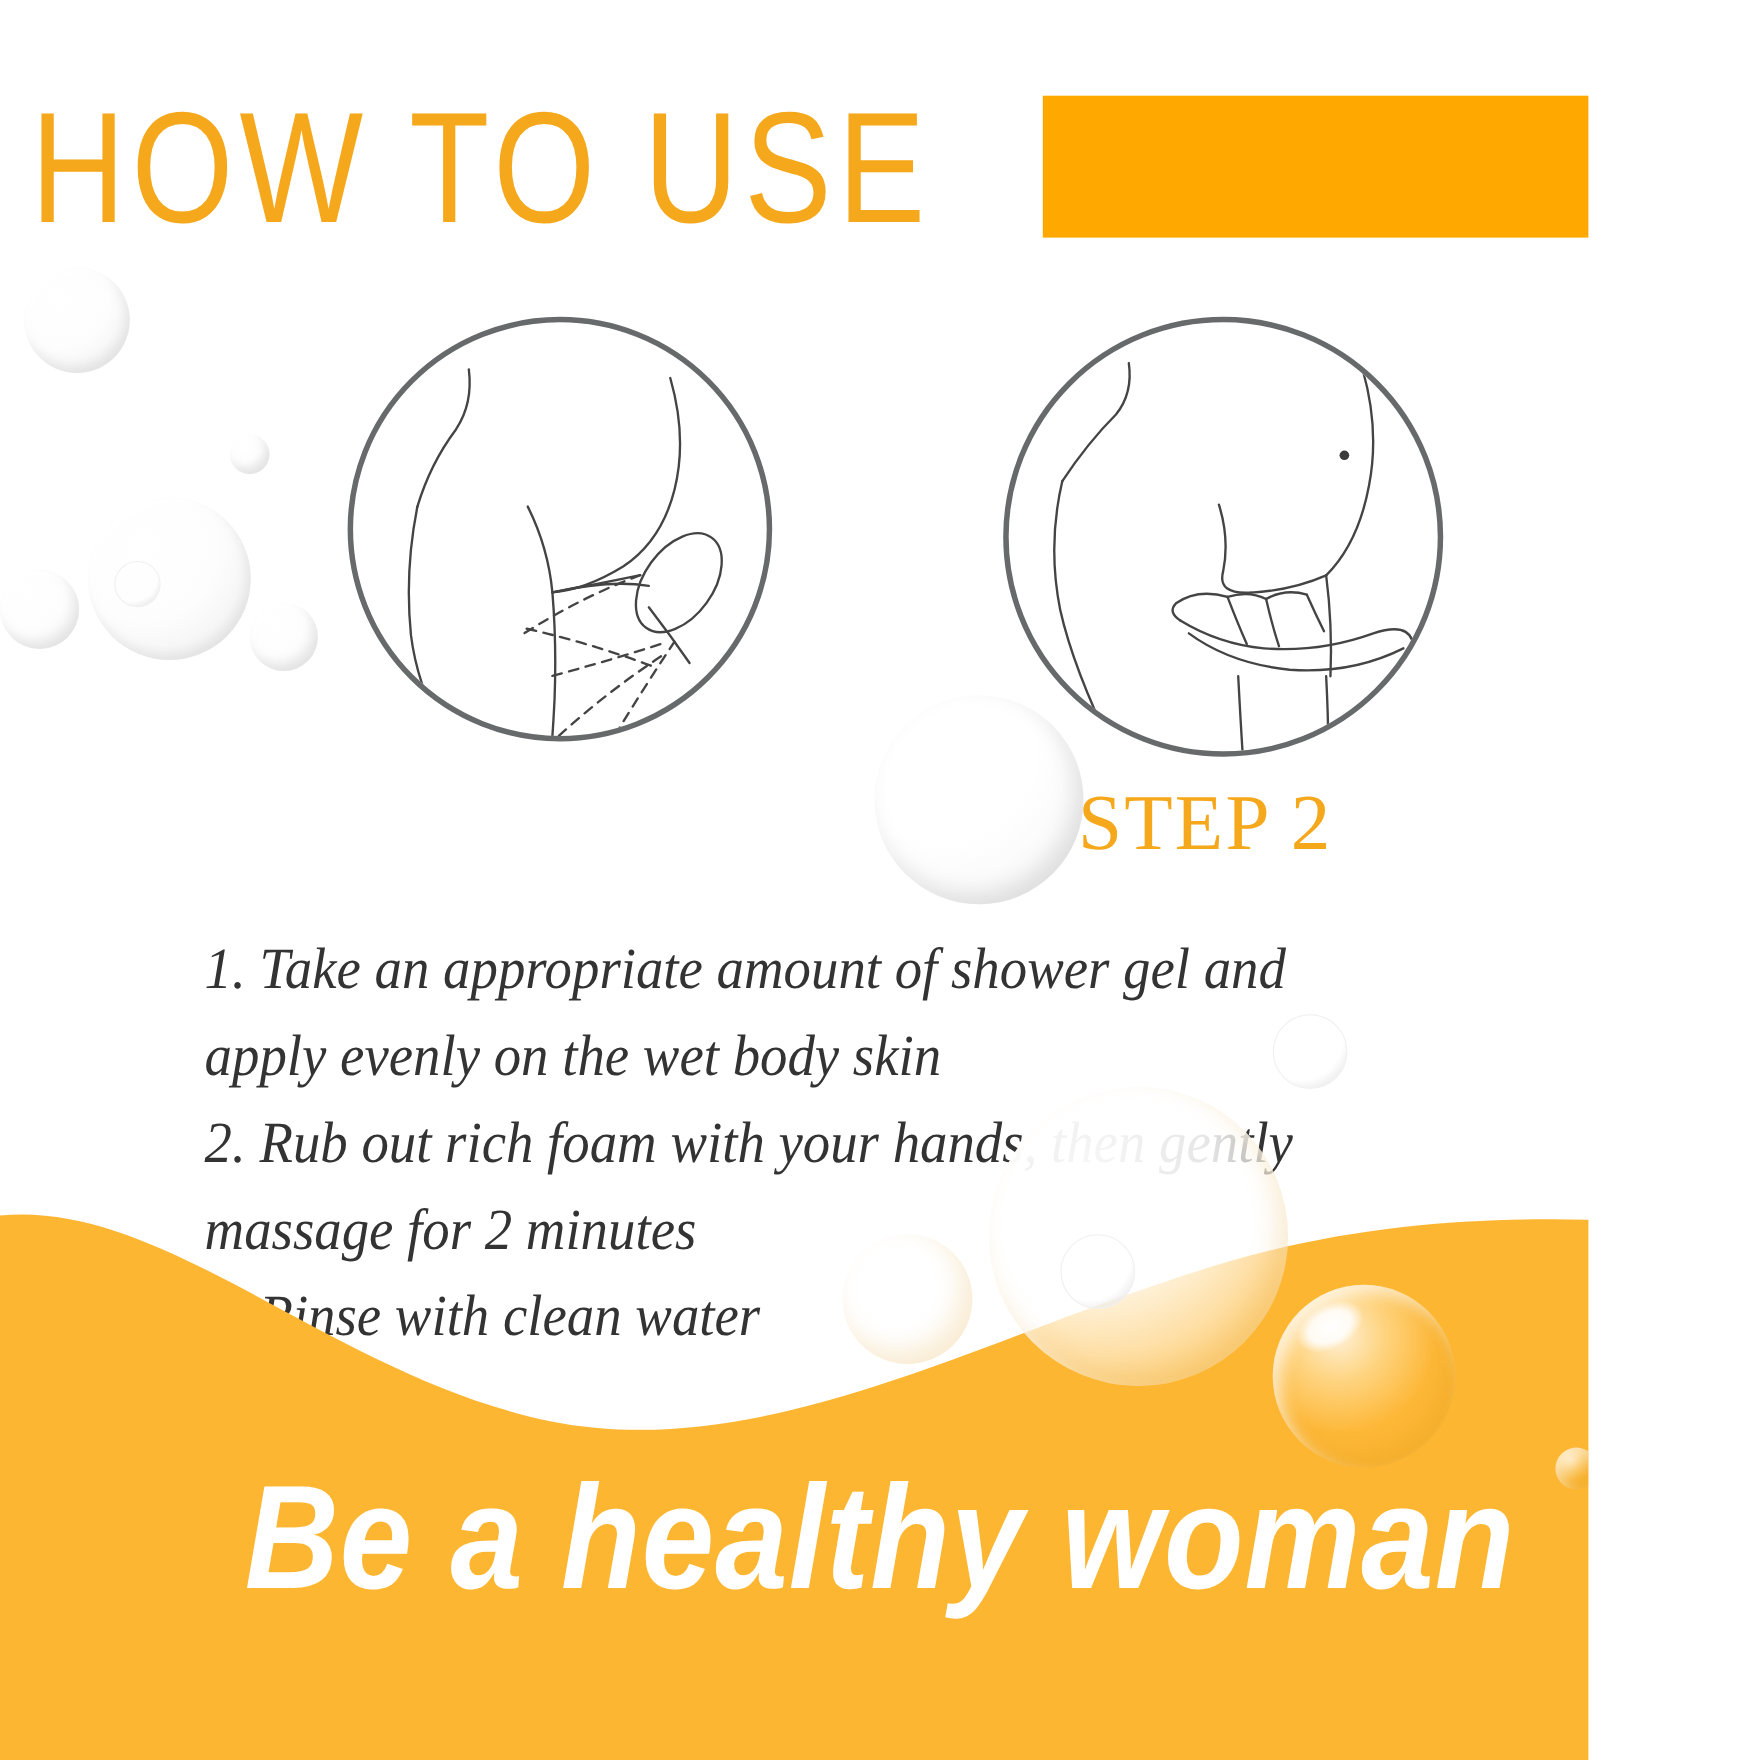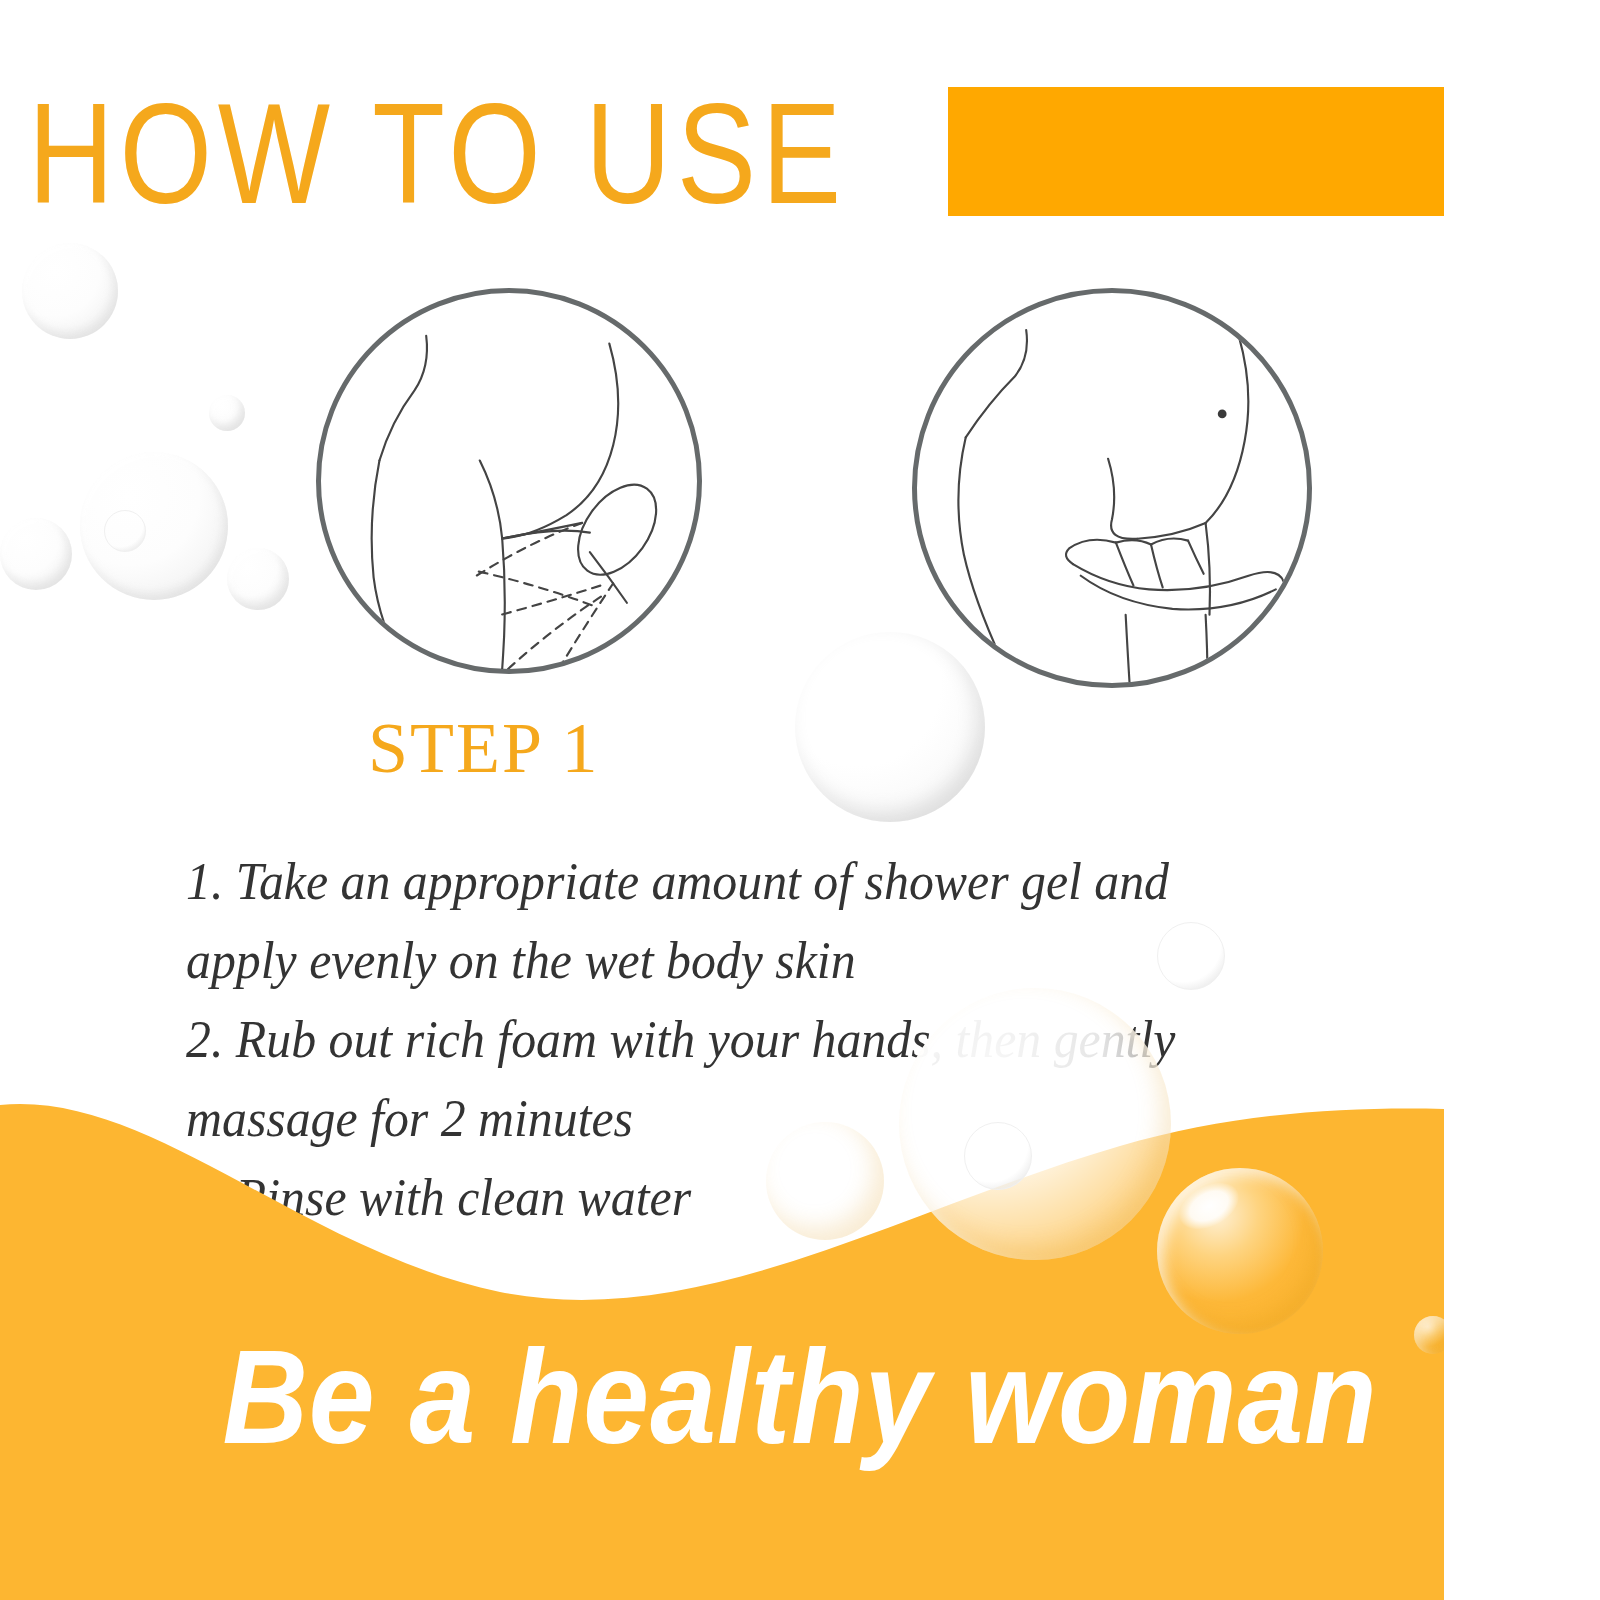--- a/index.html
+++ b/index.html
@@ -179,21 +179,20 @@
         <ellipse cx="304" cy="243" rx="32" ry="52" transform="rotate(36 304 243)"></ellipse>
         <path d="M276 266 Q296 292 314 318"></path>
         <path d="M160 290 Q214 256 268 236" stroke-dasharray="9 7"></path>
         <path d="M162 286 Q224 300 282 322" stroke-dasharray="9 7"></path>
         <path d="M186 330 Q238 316 288 300" stroke-dasharray="9 7"></path>
         <path d="M192 386 Q238 344 290 310" stroke-dasharray="9 7"></path>
         <path d="M244 386 Q272 340 300 298" stroke-dasharray="9 7"></path>
       </g>
     </svg>
   </div>
-  <div class="step-label" id="step-label-1">STEP 1</div>
 
   <div class="step-circle" id="step-circle-2">
     <svg class="step-art" viewBox="0 0 400 400">
       <g fill="none" stroke="#444" stroke-width="2.2" stroke-linecap="round" stroke-linejoin="round">
         <path d="M112 38 Q116 66 100 86 Q74 112 50 148"></path>
         <path d="M50 148 Q36 208 48 268 Q60 322 98 400"></path>
         <path d="M330 44 Q346 100 336 152 Q326 206 296 236"></path>
         <path d="M296 236 Q302 282 300 330"></path>
         <circle cx="313" cy="124" r="4.5" fill="#3a3a3a" stroke="none"></circle>
         <path d="M196 170 Q206 202 200 232 Q194 254 226 252"></path>
@@ -204,20 +203,21 @@
         <path d="M160 278 Q196 300 238 304 Q290 308 340 290 Q370 280 376 296"></path>
         <path d="M168 290 Q206 318 262 324 Q320 328 368 304"></path>
         <path d="M204 256 Q214 282 222 300"></path>
         <path d="M240 258 Q246 284 252 302"></path>
         <path d="M278 254 Q286 272 294 288"></path>
         <path d="M214 330 Q216 368 218 400"></path>
         <path d="M296 330 Q298 368 298 400"></path>
       </g>
     </svg>
   </div>
+  <div class="step-label" id="step-label-2">STEP 2</div>
 
   <div class="bubble bubble-solid" style="left:795px; top:632px; width:190px; height:190px;"></div>
 
   <div id="instructions">
     <div class="line">1. Take an appropriate amount of shower gel and</div>
     <div class="line">apply evenly on the wet body skin</div>
     <div class="line">2. Rub out rich foam with your hands, then gently</div>
     <div class="line">massage for 2 minutes</div>
     <div class="line">3. Rinse with clean water</div>
   </div>

